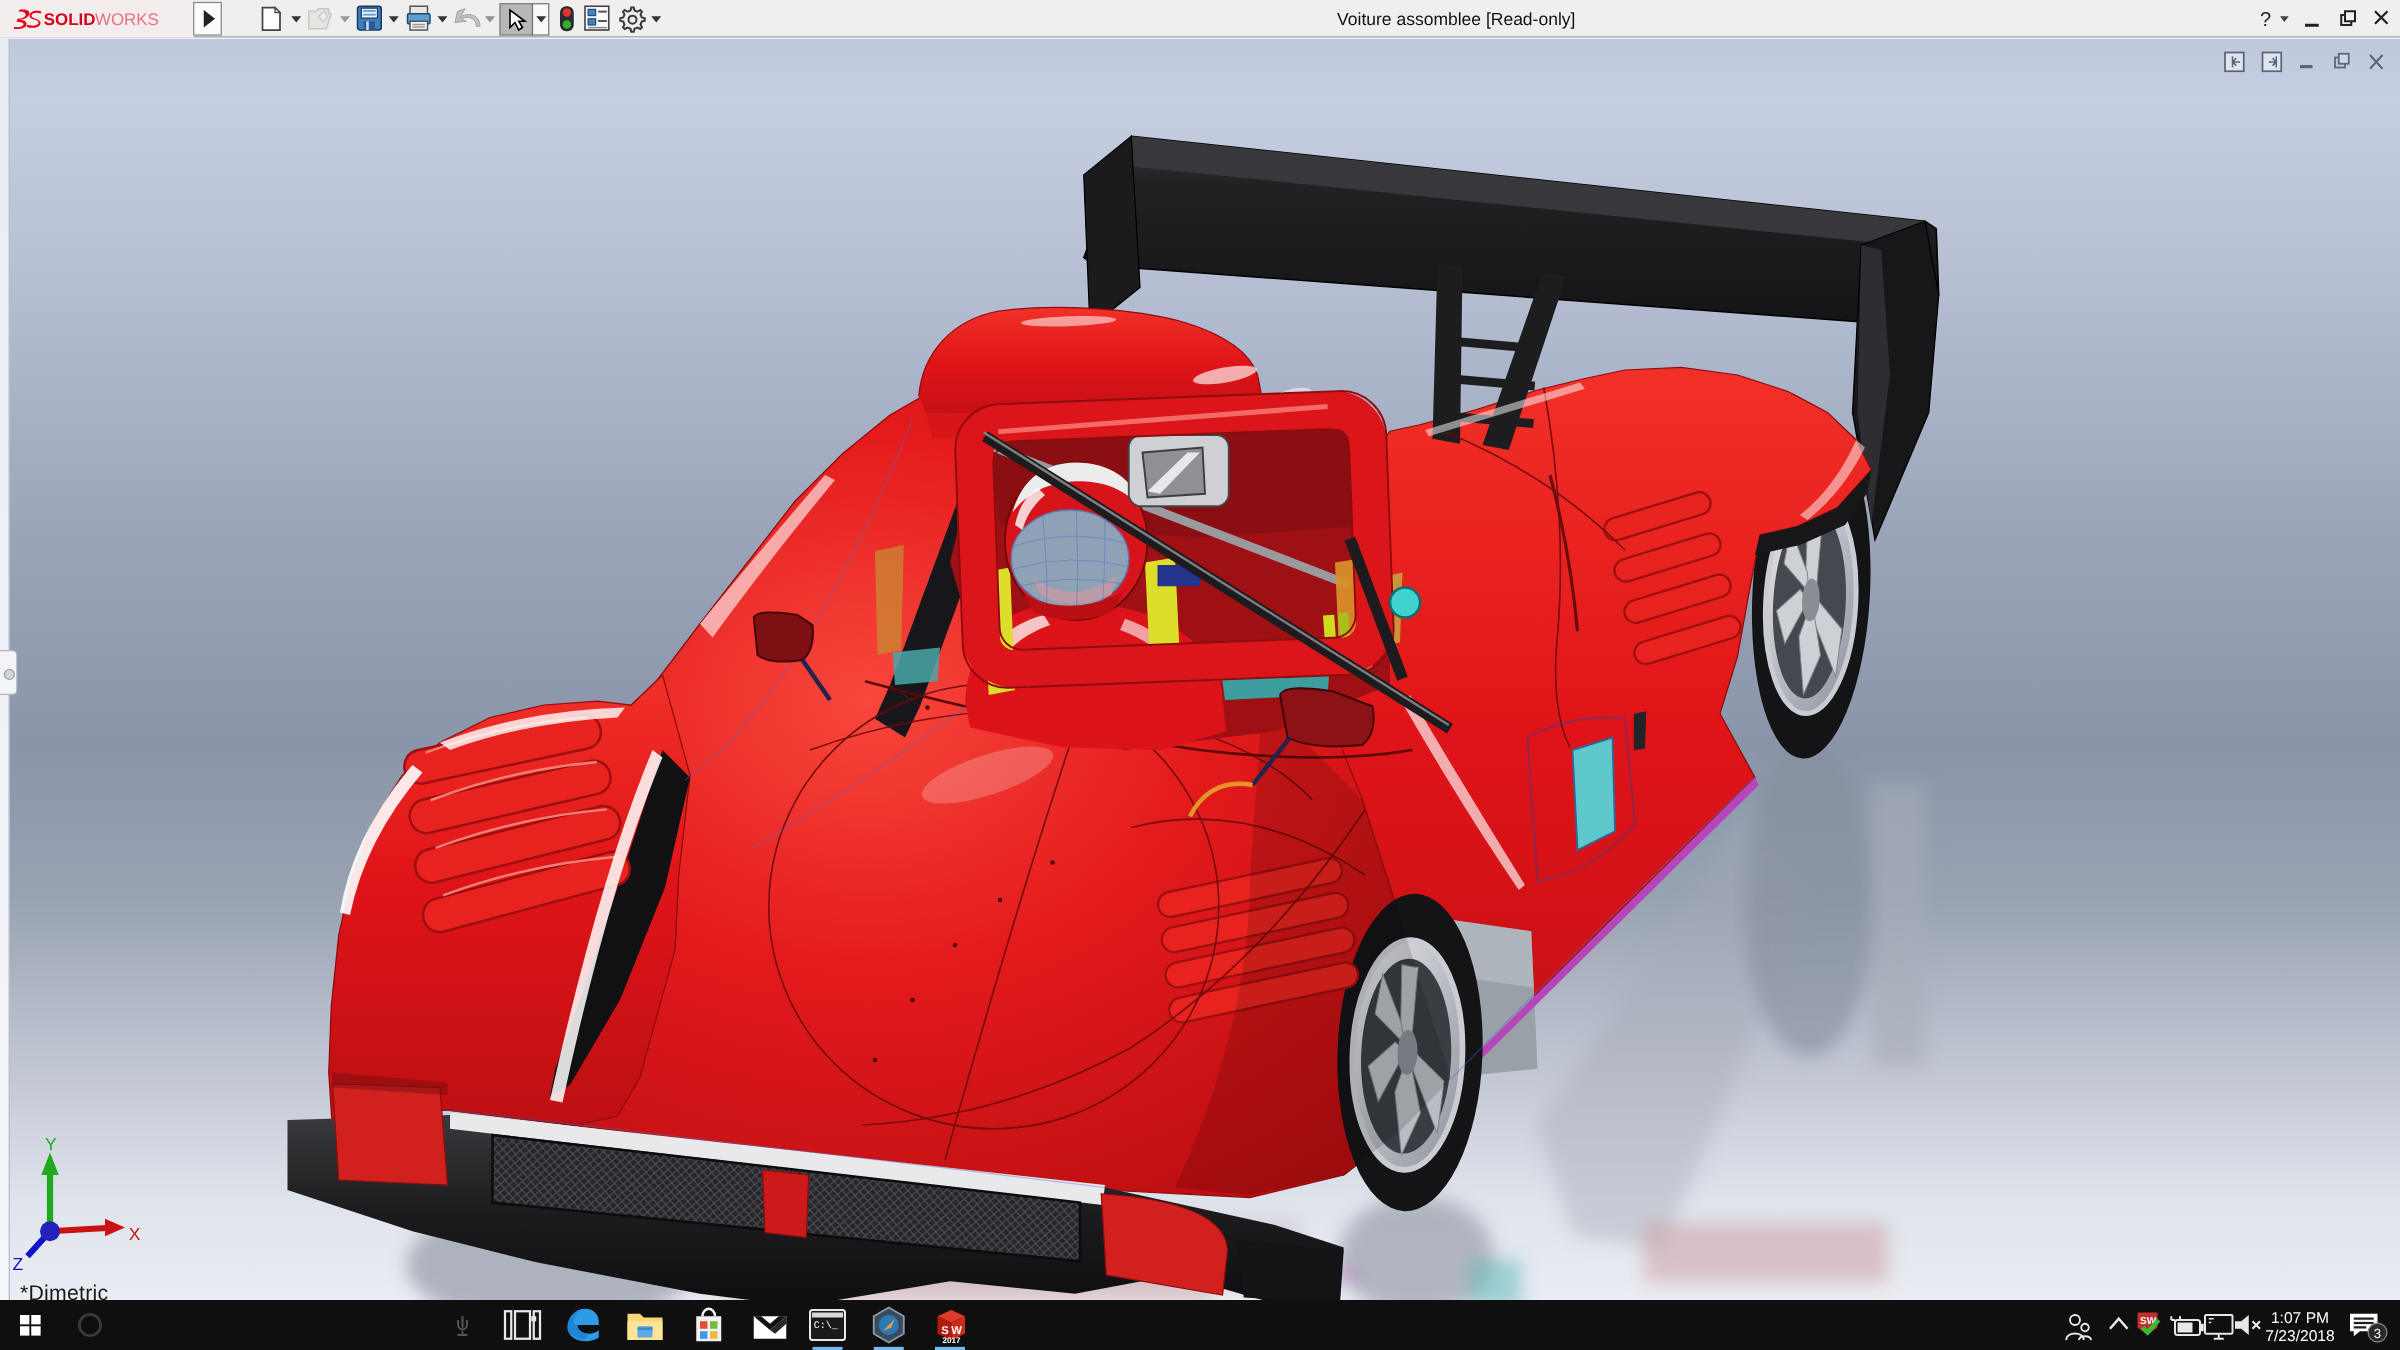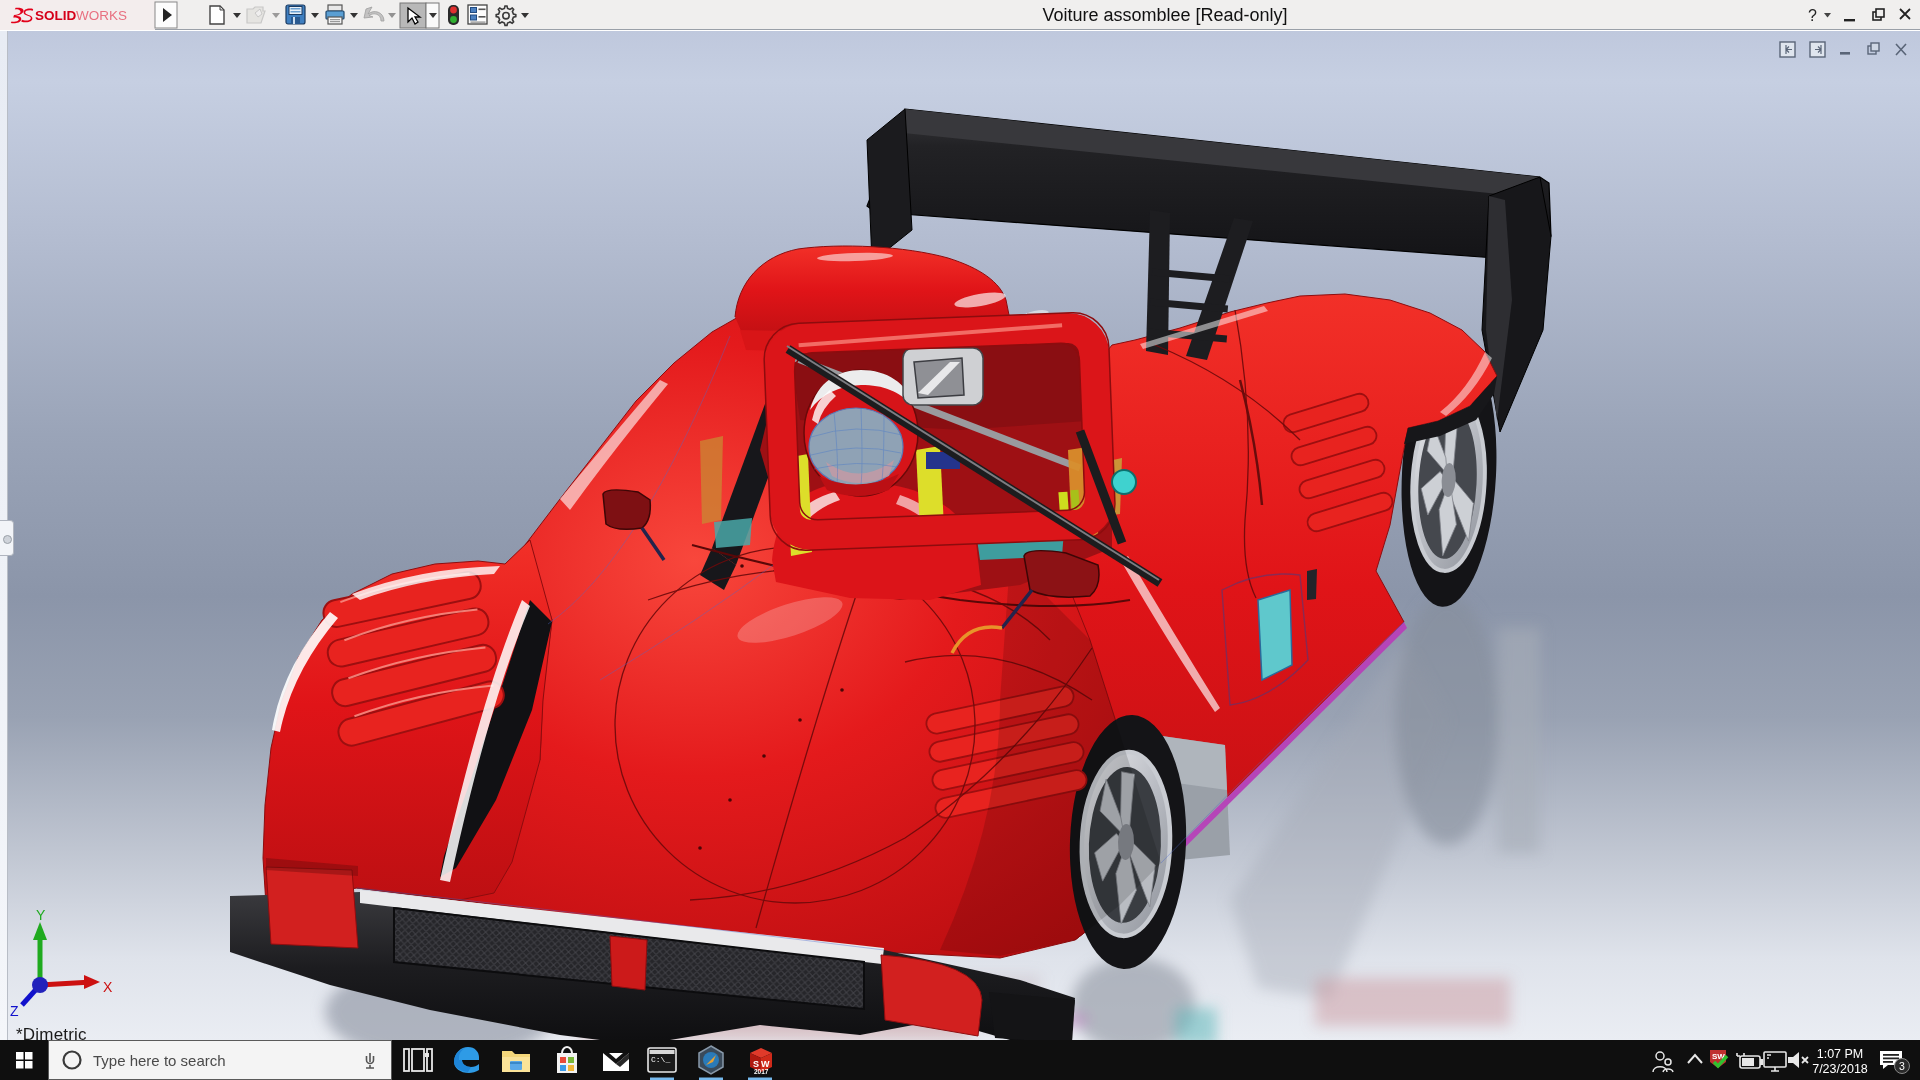--- a/index.html
+++ b/index.html
@@ -1,21 +1,21 @@
 <!DOCTYPE html>
 <html><head>
 <meta charset="utf-8">
 <style>
 * { margin:0; padding:0; box-sizing:border-box; }
 html,body { width:1920px; height:1080px; overflow:hidden; font-family:"Liberation Sans", sans-serif; }
 #stage { position:absolute; inset:0; width:1920px; height:1080px; background:#fff; }
 
 #titlebar { position:absolute; left:0; top:0; width:1920px; height:30px; background:#f0efee; border-bottom:1px solid #9aa0a8; }
 #logo { position:absolute; left:0; top:0; width:155px; height:30px; background:#f3eded; display:flex; align-items:center; }
-#title { position:absolute; left:0; right:0; top:0; height:30px; text-align:center; line-height:30px; font-size:18px; color:#111; padding-left:410px;border-radius:15px; }
+#title { position:absolute; left:0; right:0; top:0; height:30px; text-align:center; line-height:30px; font-size:14px; color:#111; padding-left:410px;border-radius:15px; }
 
 #viewport { position:absolute; left:0; top:31px; width:1920px; height:1009px;
   background:linear-gradient(to bottom,#bfc8dd 0%, #c6cfe2 5%, #b4bdd1 20%, #9aa4b8 40%, #8b95a9 56%, #99a2b3 68%, #bfc5d1 81%, #dfe3eb 92%, #eaedf3 100%); }
 #leftstrip { position:absolute; left:0; top:31px; width:8px; height:1009px; background:linear-gradient(to bottom,#e8ecf4,#f4f6fa); border-right:1px solid #b8bdc6; }
 #lefttab { position:absolute; left:0; top:520px; width:14px; height:36px; background:#f2f4f8; border:1px solid #b0b5bf; border-left:none; border-radius:0 4px 4px 0; }
 #lefttab:after { content:""; position:absolute; left:3px; top:14px; width:7px; height:7px; border-radius:50%; background:#cfd3da; border:1px solid #9aa0a8; }
 #dimetric { position:absolute; left:16px; top:1025px; font-size:17px; color:#1a1a1a; letter-spacing:0.2px;text-align:center; }
 
 #taskbar { position:absolute; left:0; top:1040px; width:1920px; height:40px; background:#0f0f0f; }
 #searchbox { position:absolute; left:48px; top:1040px; width:344px; height:40px; background:#f4f4f4; border:1px solid #5a5a5a; display:flex; align-items:center; }
@@ -415,23 +415,20 @@
       <rect x="32" y="4" width="15" height="15" fill="#dfe5ee"></rect>
       <path d="M43 7 L43 16 M37 11.5 L43 11.5 M40 8.5 L43 11.5 L40 14.5" stroke-width="1.2"></path>
       <rect x="62" y="14" width="10" height="2.6" fill="#5a6578" stroke="none"></rect>
       <rect x="90" y="8" width="8" height="8"></rect>
       <rect x="93" y="5" width="8" height="8" fill="#cfd7e4"></rect>
       <path d="M118 6 L128 17 M128 6 L118 17" stroke-width="1.6"></path>
     </g>
   </svg>
 
   <div id="taskbar"></div>
-  <div id="searchbox">
-      <span style="margin-left:44px">Type here to search</span>
-    </div>
   <svg width="1920" height="40" viewBox="0 0 1920 40" style="position:absolute;left:0;top:1040px;pointer-events:none">
 
     <g fill="#fff">
       <rect x="16" y="12" width="7.5" height="7.5"></rect>
         <rect x="25" y="12" width="7.5" height="7.5"></rect>
       <rect x="16" y="21" width="7.5" height="7.5"></rect>
         <rect x="25" y="21" width="7.5" height="7.5"></rect>
     </g>
 
     <circle cx="72" cy="20" r="8.5" fill="none" stroke="#3a3a3a" stroke-width="2.2"></circle>

